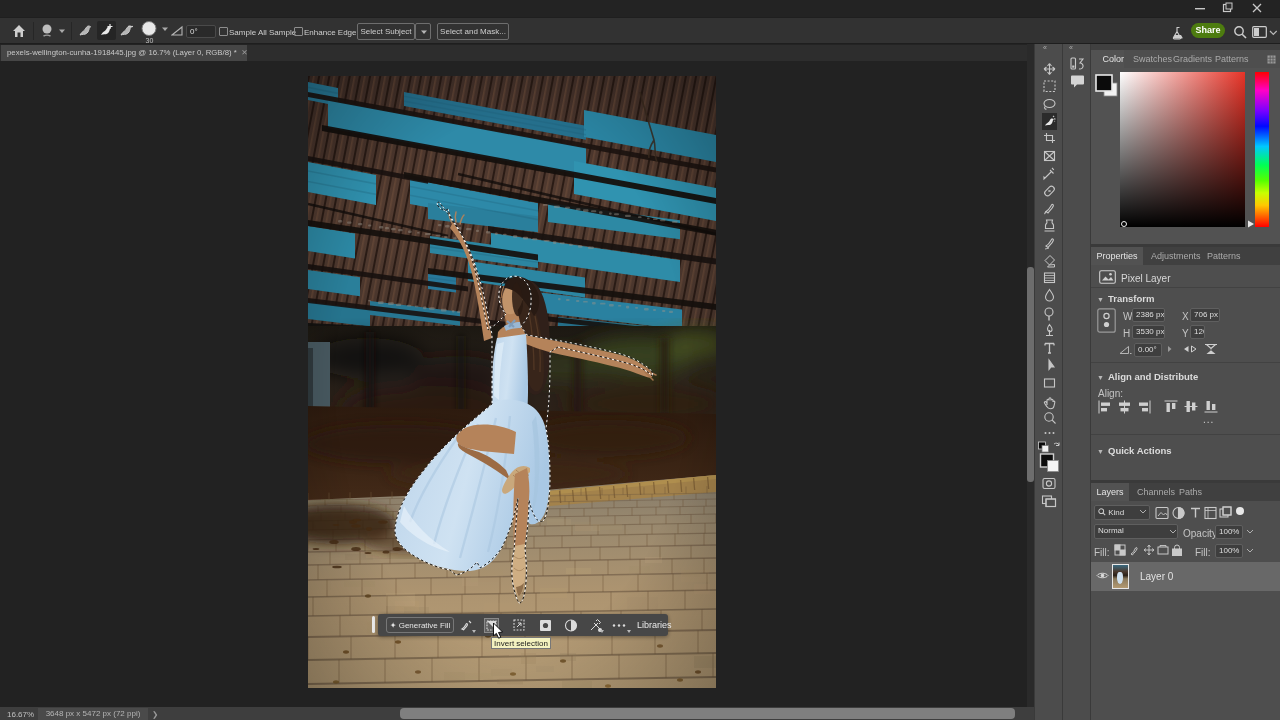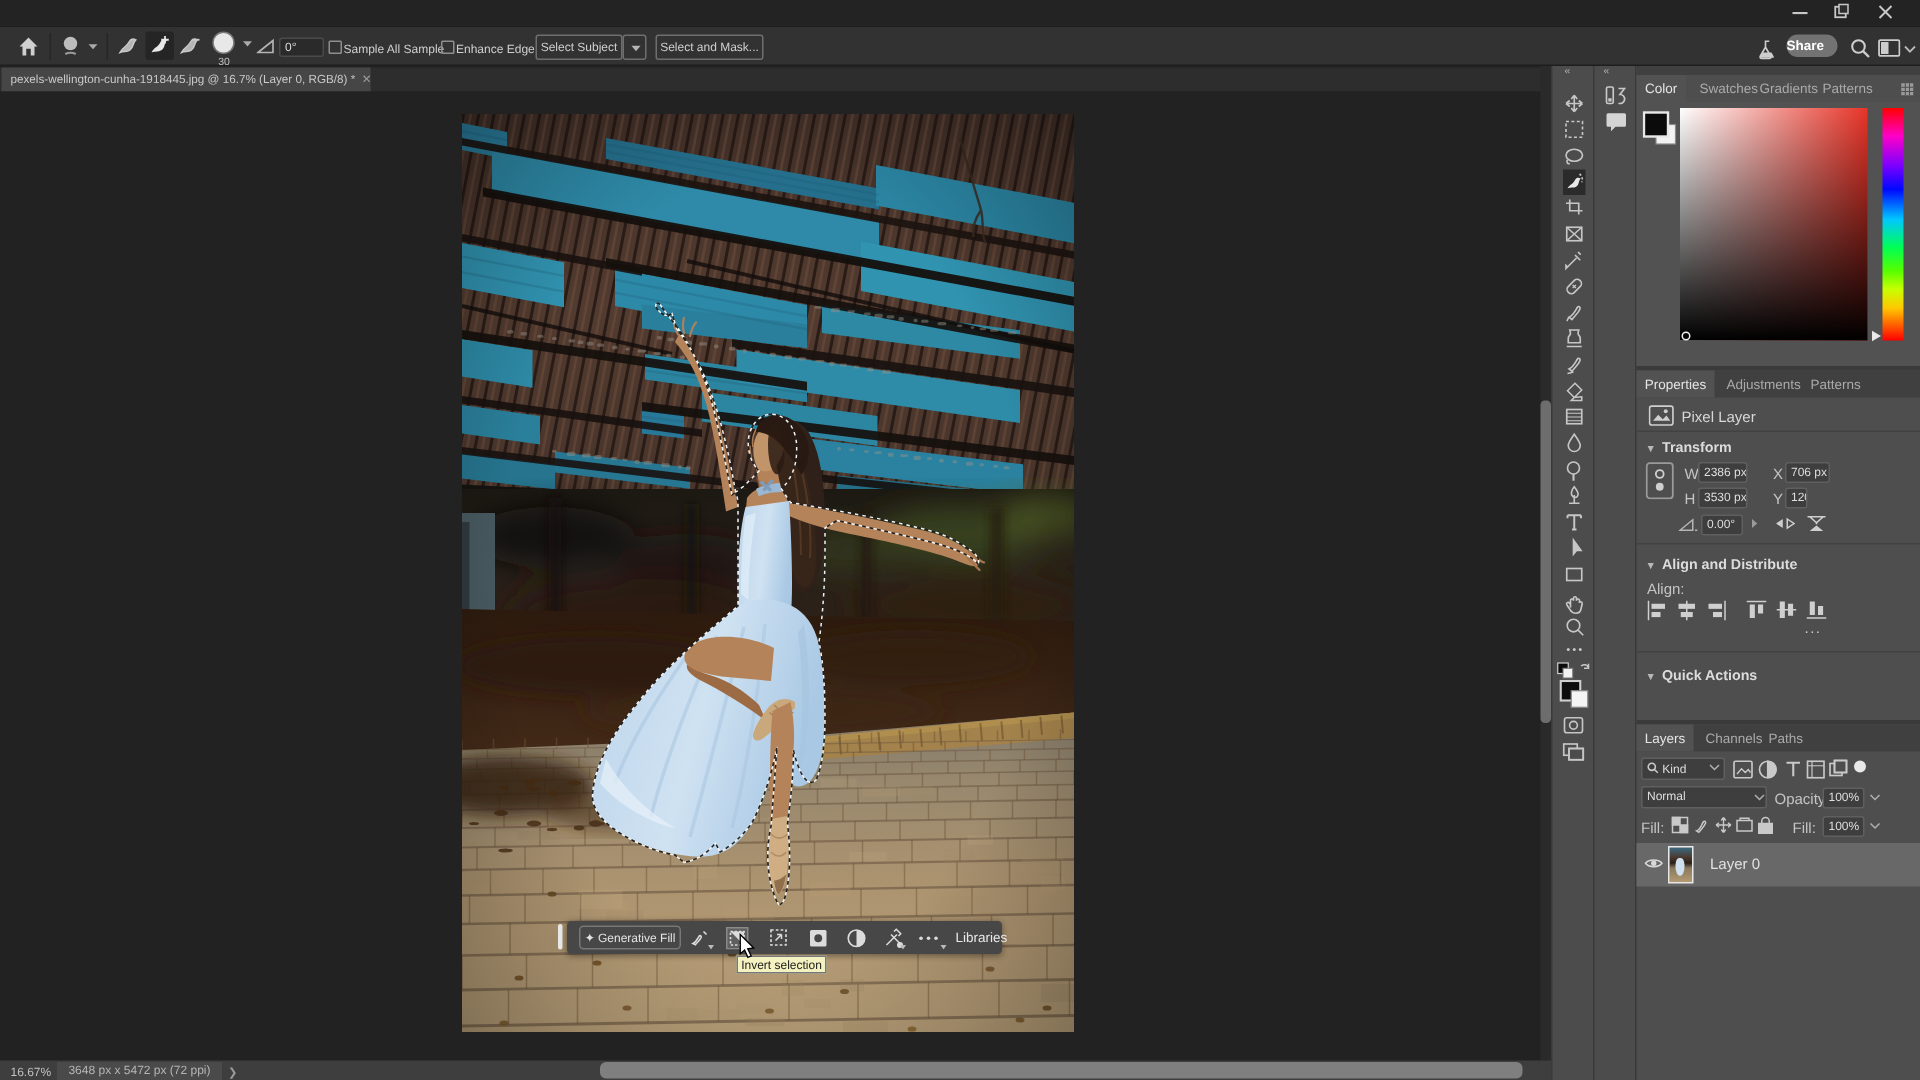--- a/index.html
+++ b/index.html
@@ -82,21 +82,21 @@
     <div class="abs" style="left:304px;top:10px;font-size:8px">Enhance Edge</div>
     <div class="abs" style="left:357px;top:5px;width:58px;height:17px;border:1px solid #6e6e6e;border-radius:2px;font-size:8px;text-align:center;line-height:16px;white-space:nowrap">Select Subject</div>
     <div class="abs" style="left:415px;top:5px;width:16px;height:17px;border:1px solid #6e6e6e;border-radius:2px;"><svg width="16" height="16" viewBox="0 0 16 16">
           <path d="M5 6.5 l6 0 l-3 3.6 z" fill="#b5b5b5"></path>
         </svg></div>
     <div class="abs" style="left:437px;top:5px;width:72px;height:17px;border:1px solid #6e6e6e;border-radius:2px;font-size:8px;text-align:center;line-height:16px;white-space:nowrap">Select and Mask...</div>
     <svg class="abs" style="left:1171px;top:8px" width="14" height="14" viewBox="0 0 14 14">
         <path d="M5.5 1.5 h3 M6 1.5 v4 l3.5 6 a1 1 0 0 1 -0.9 1.5 h-5.2 a1 1 0 0 1 -0.9 -1.5 l3.5 -6 v-4" fill="none" stroke="#cdcdcd" stroke-width="1.1"></path>
         <path d="M4 9 h6 l1.5 2.6 a0.6 0.6 0 0 1 -0.5 0.9 h-8 a0.6 0.6 0 0 1 -0.5 -0.9 Z" fill="#cdcdcd"></path>
       </svg>
-    <div class="abs" style="left:1191px;top:5px;width:34px;height:15px;background:#737373;border-radius:8px;color:#fff;font-size:9px;font-weight:bold;line-height:15px">Share</div>
+    <div class="abs" style="left:1191px;top:5px;width:34px;height:15px;background:#4d7c0f;border-radius:8px;color:#fff;font-size:9px;font-weight:bold;text-align:center;line-height:15px">Share</div>
     <svg class="abs" style="left:1233px;top:7px" width="14" height="14" viewBox="0 0 14 14">
         <circle cx="6" cy="6" r="4.2" fill="none" stroke="#cdcdcd" stroke-width="1.4"></circle>
         <path d="M9.2 9.2 L13 13" stroke="#cdcdcd" stroke-width="1.6"></path>
       </svg>
     <svg class="abs" style="left:1252px;top:8px" width="15" height="12" viewBox="0 0 15 12">
         <rect x="0.7" y="0.7" width="13.6" height="10.6" rx="1" fill="none" stroke="#cdcdcd" stroke-width="1.2"></rect>
         <rect x="2" y="2" width="5" height="8" fill="#cdcdcd"></rect>
       </svg>
     <svg class="abs" style="left:1269px;top:12px" width="9" height="6" viewBox="0 0 9 6">
         <path d="M1 1 l3.3 3.4 L7.7 1" fill="none" stroke="#b9b9b9" stroke-width="1.2"></path>
@@ -925,21 +925,21 @@
     </svg>
     <svg class="abs" style="left:7px;top:30px" width="15" height="14" viewBox="0 0 15 14">
         <path d="M2 1.5 h11 a1 1 0 0 1 1 1 v7 a1 1 0 0 1 -1 1 h-6 l-3 3 v-3 h-2 a1 1 0 0 1 -1 -1 v-7 a1 1 0 0 1 1 -1 z" fill="#d4d4d4"></path>
       </svg>
   </div>
 
   <div class="abs" id="panels">
     <div class="abs" style="left:178px;top:0px;color:#b0b0b0;font-size:7px">»</div>
 
     <div class="ptabs" style="top:6px;background:transparent">
-      <div class="tab active" style="left:0px;width:33px;padding:0;text-align:center">Color</div>
+      <div class="tab active" style="left:0px;width:33px;padding:0;text-align:right">Color</div>
       <div class="tab" style="left:42px">Swatches</div>
       <div class="tab" style="left:82px">Gradients</div>
       <div class="tab" style="left:124px">Patterns</div>
       <svg class="abs" style="left:176px;top:5px" width="9" height="9" viewBox="0 0 9 9">
           <rect x="0.5" y="0.5" width="8" height="8" fill="#9a9a9a"></rect>
           <path d="M0.5 3.2 h8 M0.5 6 h8 M3.2 0.5 v8 M6 0.5 v8" stroke="#4e4e4e" stroke-width="0.7"></path>
         </svg>
     </div>
     <div class="abs" style="left:0;top:0;width:189px;height:6px;background:#404040"></div>
     <div class="abs" style="left:0;top:24px;width:189px;height:176px;background:#525252"></div>

